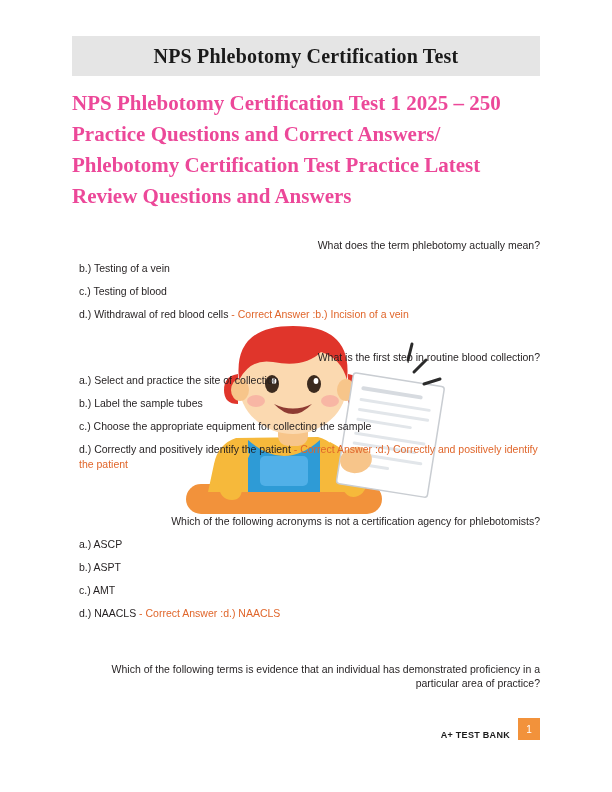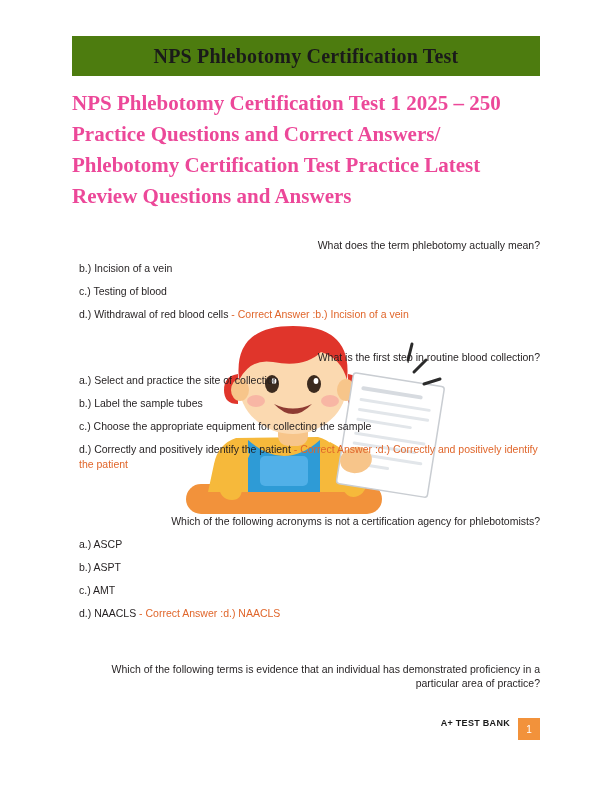--- a/index.html
+++ b/index.html
@@ -21,21 +21,21 @@
     box-sizing: border-box;
   }
 
   
   .banner {
     position: absolute;
     left: 72px;
     top: 36px;
     width: 468px;
     height: 40px;
-    background: #4d7c0f;
+    background: #e5e5e5;
     display: flex;
     align-items: center;
     justify-content: center;
   }
   .banner-title {
     font-family: "Liberation Serif", serif;
     font-size: 20px;
     font-weight: bold;
     color: #1a1a1a;
     letter-spacing: 0.2px;
@@ -100,21 +100,21 @@
   }
 
   
   .footer {
     position: absolute;
     left: 72px;
     top: 718px;
     width: 468px;
     height: 22px;
     display: flex;
-    align-items: flex-start;
+    align-items: flex-end;
     justify-content: flex-end;
   }
   .footer-label {
     font-size: 9px;
     font-weight: bold;
     color: #1a1a1a;
     letter-spacing: 0.3px;
     margin-right: 8px;
   }
   .page-num {
@@ -186,21 +186,21 @@
 
       <ellipse cx="188" cy="172" rx="16" ry="13" fill="#F7C58A" transform="rotate(-12 188 172)"></ellipse>
 
       <path d="M246 84 l12 -12 M256 96 l16 -5 M240 72 l4 -16" stroke="#2b2b2b" stroke-width="3" stroke-linecap="round" fill="none"></path>
     </svg>
   </div>
 
   <div class="content">
 
     <p class="q">What does the term phlebotomy actually mean?</p>
-    <p class="opt"><span>b.) Incision of a vein</span><span class="ans"></span></p>
+    <p class="opt"><span>b.) Testing of a vein</span><span class="ans"></span></p>
     <p class="opt"><span>c.) Testing of blood</span><span class="ans"></span></p>
     <p class="opt"><span>d.) Withdrawal of red blood cells</span><span class="ans"> - Correct Answer :b.) Incision of a vein</span></p>
 
     <div class="gap"></div>
 
     <p class="q">What is the first step in routine blood collection?</p>
     <p class="opt"><span>a.) Select and practice the site of collection</span><span class="ans"></span></p>
     <p class="opt"><span>b.) Label the sample tubes</span><span class="ans"></span></p>
     <p class="opt"><span>c.) Choose the appropriate equipment for collecting the sample</span><span class="ans"></span></p>
     <p class="opt wrap"><span>d.) Correctly and positively identify the patient</span><span class="ans"> - Correct Answer :d.) Correctly and positively identify the patient</span></p>

